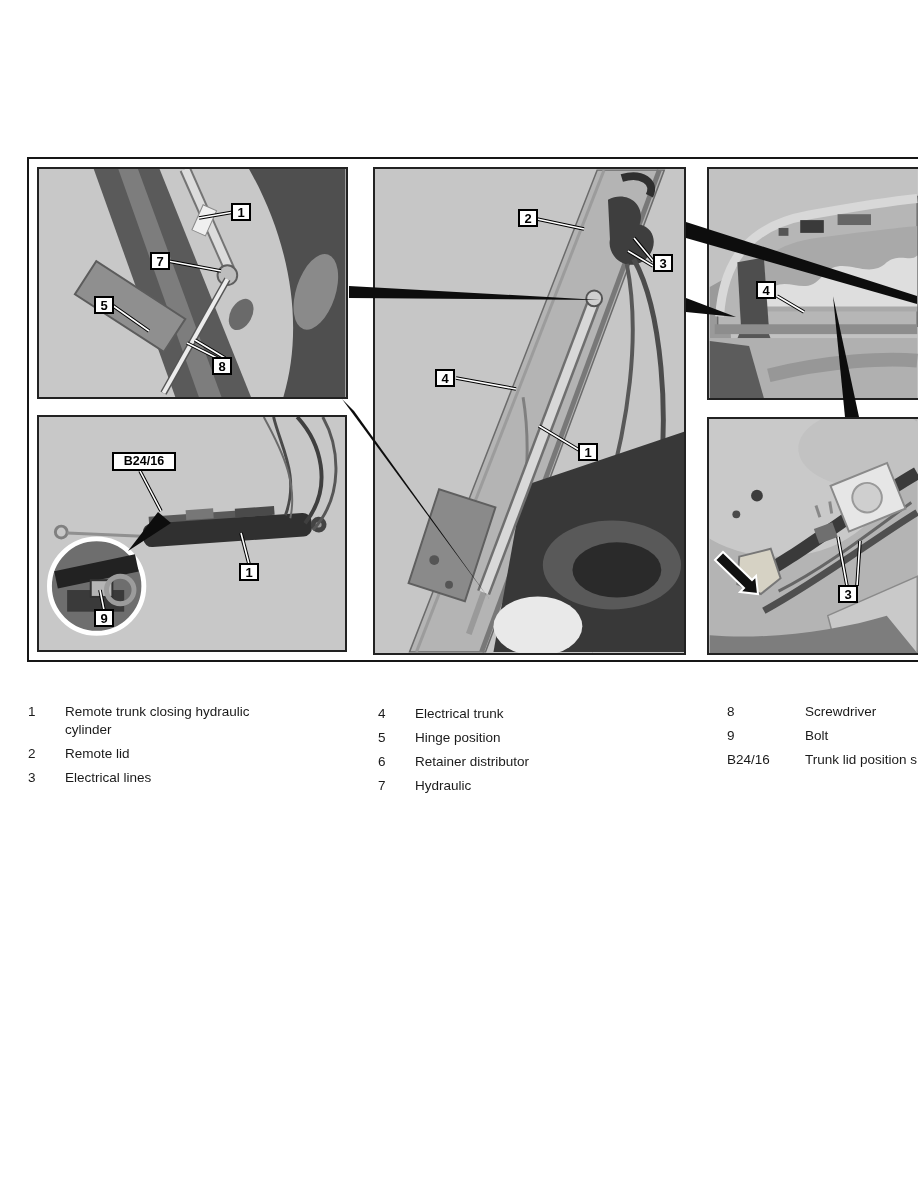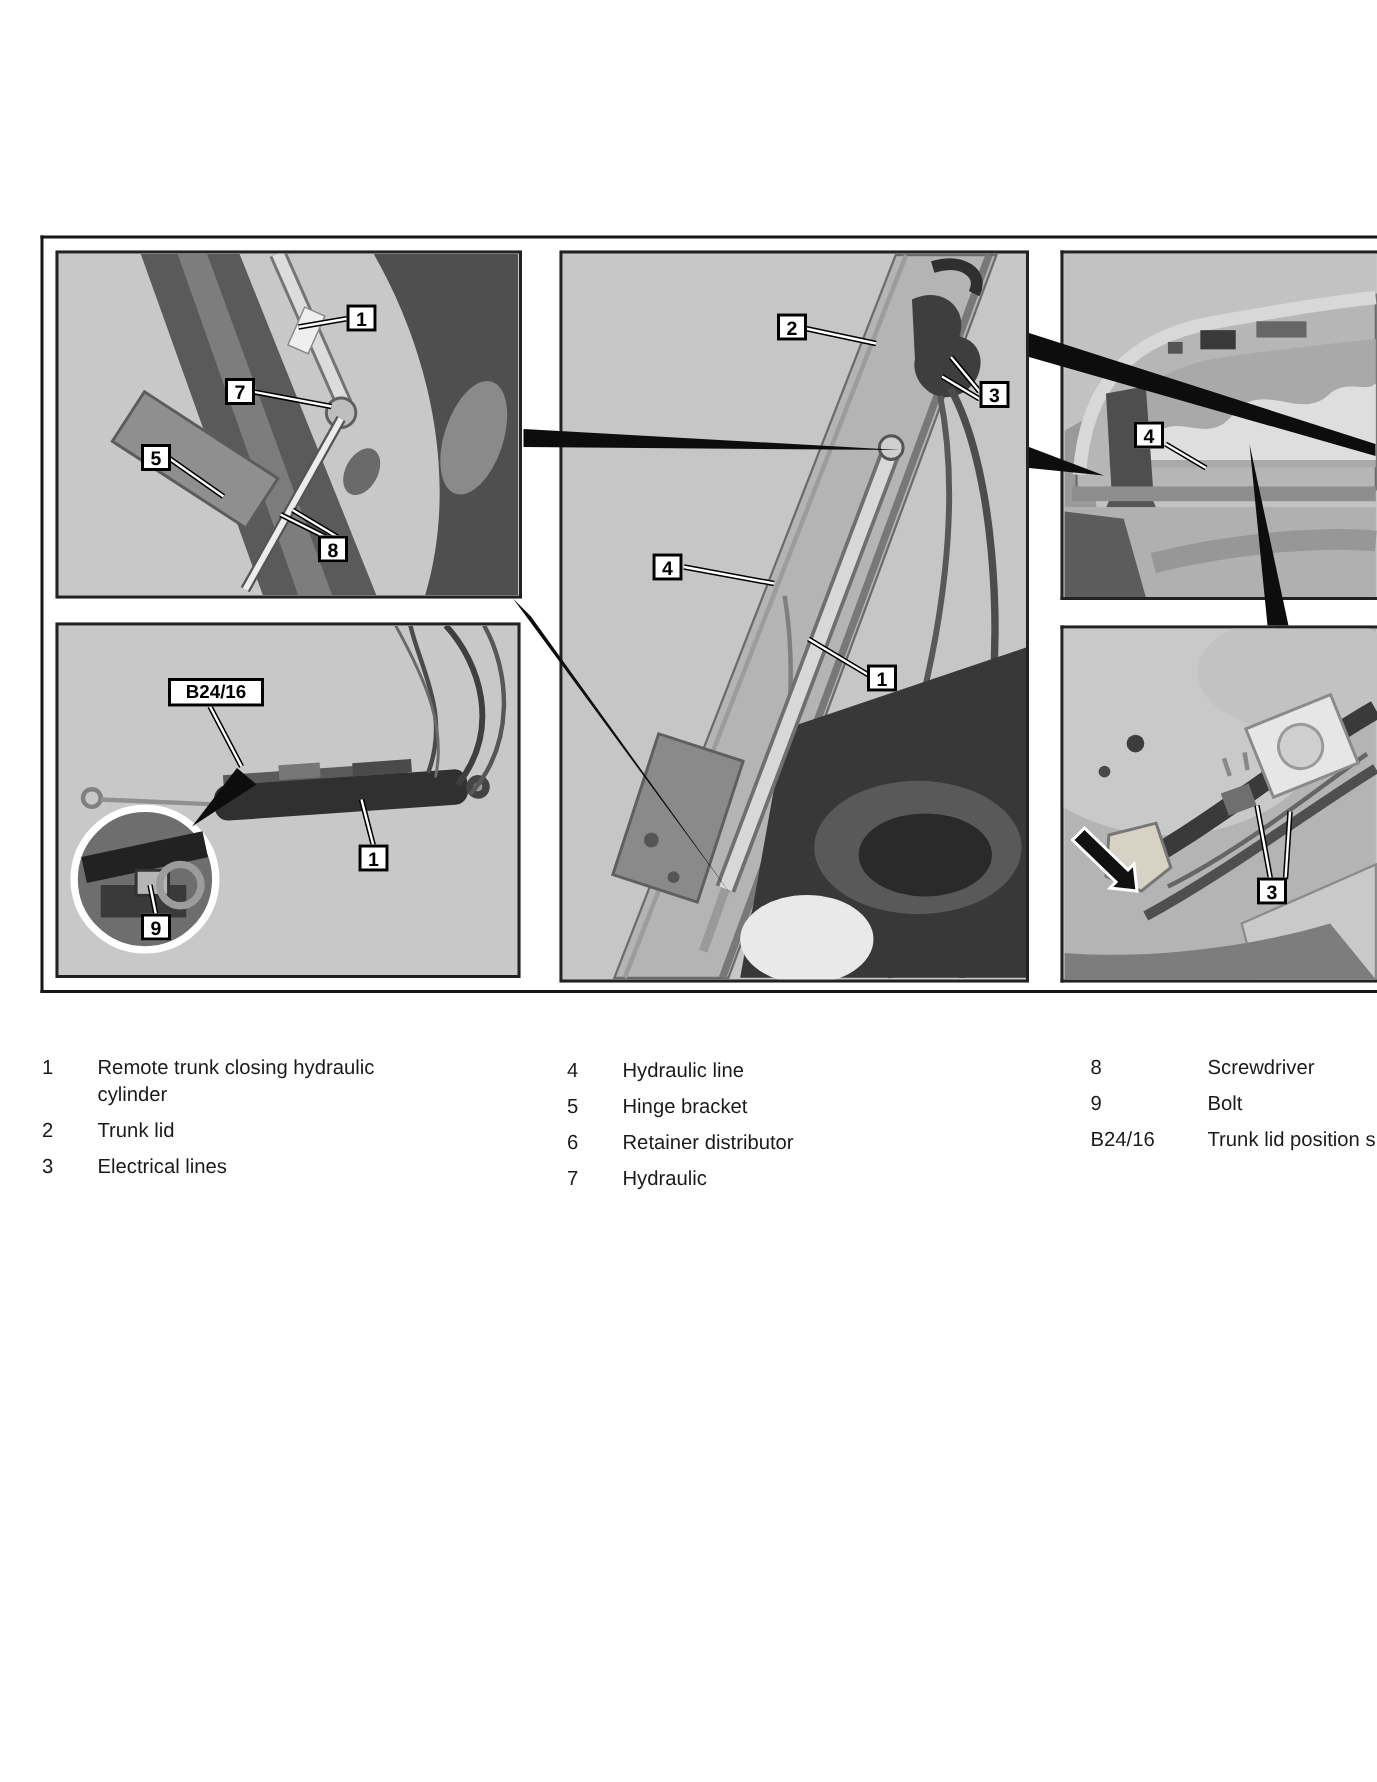--- a/index.html
+++ b/index.html
@@ -218,35 +218,35 @@
   <div class="callout num" style="left:838px;top:585px;">3</div>
 
   <div class="legend">
     <div class="legend-col col1" style="left:28px;top:703px;">
       <div class="legend-item">
         <span class="lkey">1</span>
         <span class="llabel">Remote trunk closing hydraulic cylinder</span>
       </div>
       <div class="legend-item">
         <span class="lkey">2</span>
-        <span class="llabel">Trunk lid</span>
+        <span class="llabel">Remote lid</span>
       </div>
       <div class="legend-item">
         <span class="lkey">3</span>
         <span class="llabel">Electrical lines</span>
       </div>
     </div>
     <div class="legend-col col2" style="left:378px;top:705px;">
       <div class="legend-item">
         <span class="lkey">4</span>
-        <span class="llabel">Hydraulic line</span>
+        <span class="llabel">Electrical trunk</span>
       </div>
       <div class="legend-item">
         <span class="lkey">5</span>
-        <span class="llabel">Hinge bracket</span>
+        <span class="llabel">Hinge position</span>
       </div>
       <div class="legend-item">
         <span class="lkey">6</span>
         <span class="llabel">Retainer distributor</span>
       </div>
       <div class="legend-item">
         <span class="lkey">7</span>
         <span class="llabel">Hydraulic</span>
       </div>
     </div>

